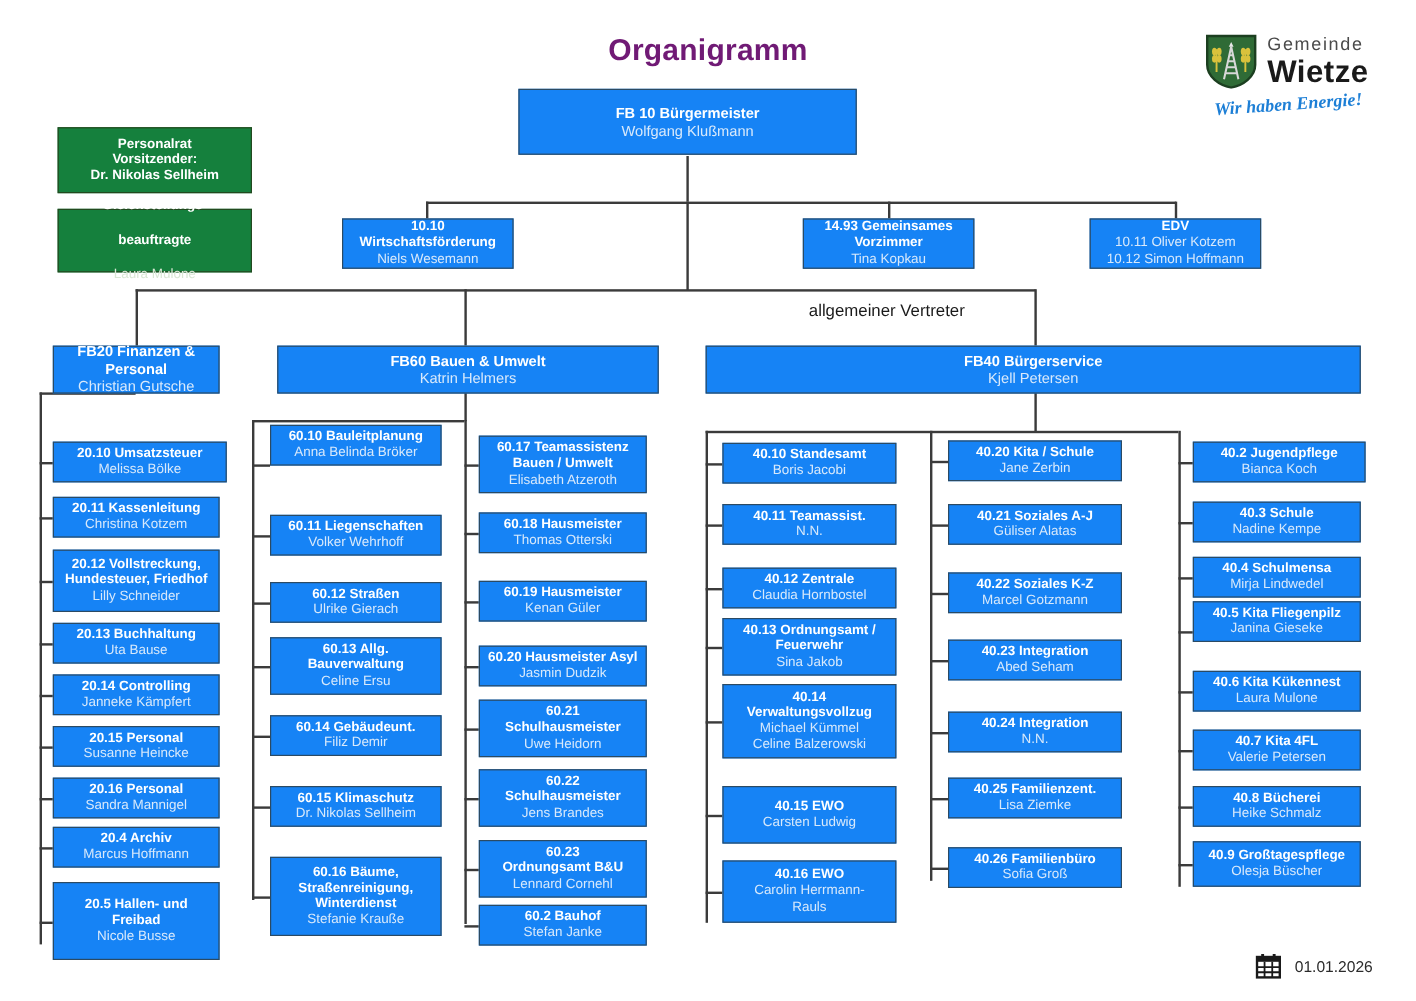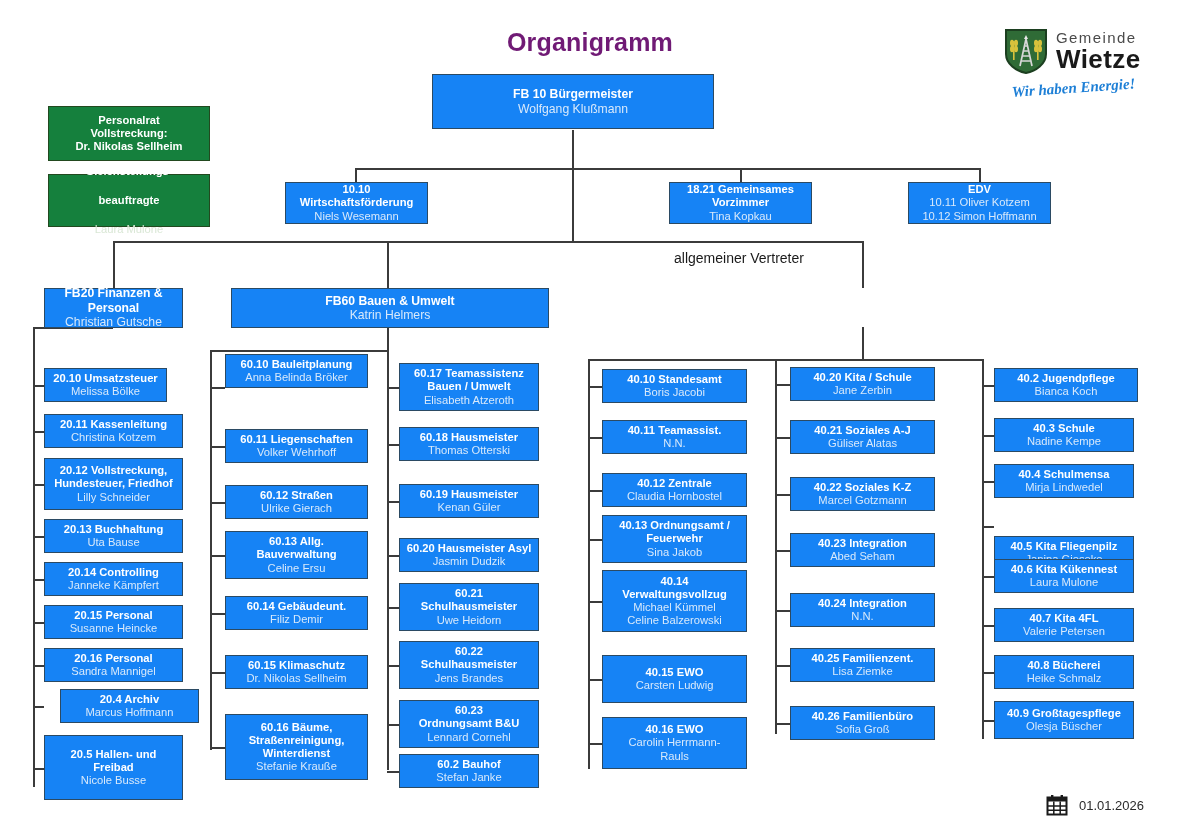--- a/index.html
+++ b/index.html
@@ -218,58 +218,62 @@
 
   <div class="plain-label" style="left:674px; top:250px;">allgemeiner Vertreter</div>
 
   <div class="node lvl1" style="left:432px; top:74px; width:282px; height:55px;">
     <div class="t">FB 10 Bürgermeister</div>
     <div class="s">Wolfgang Klußmann</div>
   </div>
 
   <div class="node green" style="left:48px; top:106px; width:162px; height:55px;">
     <div class="t">Personalrat</div>
-    <div class="t">Vollstreckung:</div>
+    <div class="t">Vorsitzender:</div>
     <div class="t">Dr. Nikolas Sellheim</div>
   </div>
   <div class="node green" style="left:48px; top:174px; width:162px; height:53px;gap:16px;">
     <div class="t">Gleichstellungs-</div>
     <div class="t">beauftragte</div>
     <div class="s">Laura Mulone</div>
   </div>
 
   <div class="node" style="left:285px; top:182px; width:143px; height:42px;">
     <div class="t">10.10</div>
     <div class="t">Wirtschaftsförderung</div>
     <div class="s">Niels Wesemann</div>
   </div>
   <div class="node" style="left:669px; top:182px; width:143px; height:42px;">
-    <div class="t">18.21 Gemeinsames</div>
+    <div class="t">14.93 Gemeinsames</div>
     <div class="t">Vorzimmer</div>
     <div class="s">Tina Kopkau</div>
   </div>
   <div class="node" style="left:908px; top:182px; width:143px; height:42px;">
     <div class="t">EDV</div>
     <div class="s">10.11 Oliver Kotzem</div>
     <div class="s">10.12 Simon Hoffmann</div>
   </div>
 
   <div class="node dept" style="left:44px; top:288px; width:139px; height:40px;">
     <div class="t">FB20 Finanzen &amp;</div>
     <div class="t">Personal</div>
     <div class="s">Christian Gutsche</div>
   </div>
   <div class="node dept" style="left:231px; top:288px; width:318px; height:40px;">
     <div class="t">FB60 Bauen &amp; Umwelt</div>
     <div class="s">Katrin Helmers</div>
   </div>
+  <div class="node dept" style="left:588px; top:288px; width:546px; height:40px;">
+    <div class="t">FB40 Bürgerservice</div>
+    <div class="s">Kjell Petersen</div>
+  </div>
 
   <div id="leaf-layer">
       <div class="line h" style="left: 33px; top: 385px; width: 11px;"></div>
-      <div class="node" style="left: 44px; top: 368px; width: 123px; height: 34px;">
+      <div class="node" style="left: 44px; top: 368px; width: 145px; height: 34px;">
         <div class="t">20.10 Umsatzsteuer</div>
         <div class="s">Melissa Bölke</div>
       </div>
       <div class="line h" style="left: 33px; top: 431px; width: 11px;"></div>
       <div class="node" style="left: 44px; top: 414px; width: 139px; height: 34px;">
         <div class="t">20.11 Kassenleitung</div>
         <div class="s">Christina Kotzem</div>
       </div>
       <div class="line h" style="left: 33px; top: 484px; width: 11px;"></div>
       <div class="node" style="left: 44px; top: 458px; width: 139px; height: 52px;">
@@ -291,21 +295,21 @@
       <div class="node" style="left: 44px; top: 605px; width: 139px; height: 34px;">
         <div class="t">20.15 Personal</div>
         <div class="s">Susanne Heincke</div>
       </div>
       <div class="line h" style="left: 33px; top: 665px; width: 11px;"></div>
       <div class="node" style="left: 44px; top: 648px; width: 139px; height: 34px;">
         <div class="t">20.16 Personal</div>
         <div class="s">Sandra Mannigel</div>
       </div>
       <div class="line h" style="left: 33px; top: 706px; width: 11px;"></div>
-      <div class="node" style="left: 60px; top: 689px; width: 139px; height: 34px;">
+      <div class="node" style="left: 44px; top: 689px; width: 139px; height: 34px;">
         <div class="t">20.4 Archiv</div>
         <div class="s">Marcus Hoffmann</div>
       </div>
       <div class="line h" style="left: 33px; top: 767.5px; width: 11px;"></div>
       <div class="node" style="left: 44px; top: 735px; width: 139px; height: 65px;">
         <div class="t">20.5 Hallen- und</div>
         <div class="t">Freibad</div>
         <div class="s">Nicole Busse</div>
       </div>
       <div class="line h" style="left: 210px; top: 387px; width: 15px;"></div>
@@ -473,21 +477,21 @@
       <div class="node" style="left: 994px; top: 418px; width: 140px; height: 34px;">
         <div class="t">40.3 Schule</div>
         <div class="s">Nadine Kempe</div>
       </div>
       <div class="line h" style="left: 982px; top: 481px; width: 12px;"></div>
       <div class="node" style="left: 994px; top: 464px; width: 140px; height: 34px;">
         <div class="t">40.4 Schulmensa</div>
         <div class="s">Mirja Lindwedel</div>
       </div>
       <div class="line h" style="left: 982px; top: 526px; width: 12px;"></div>
-      <div class="node" style="left: 994px; top: 536px; width: 140px; height: 34px;">
+      <div class="node" style="left: 994px; top: 501px; width: 140px; height: 34px;">
         <div class="t">40.5 Kita Fliegenpilz</div>
         <div class="s">Janina Gieseke</div>
       </div>
       <div class="line h" style="left: 982px; top: 576px; width: 12px;"></div>
       <div class="node" style="left: 994px; top: 559px; width: 140px; height: 34px;">
         <div class="t">40.6 Kita Kükennest</div>
         <div class="s">Laura Mulone</div>
       </div>
       <div class="line h" style="left: 982px; top: 625px; width: 12px;"></div>
       <div class="node" style="left: 994px; top: 608px; width: 140px; height: 34px;">

